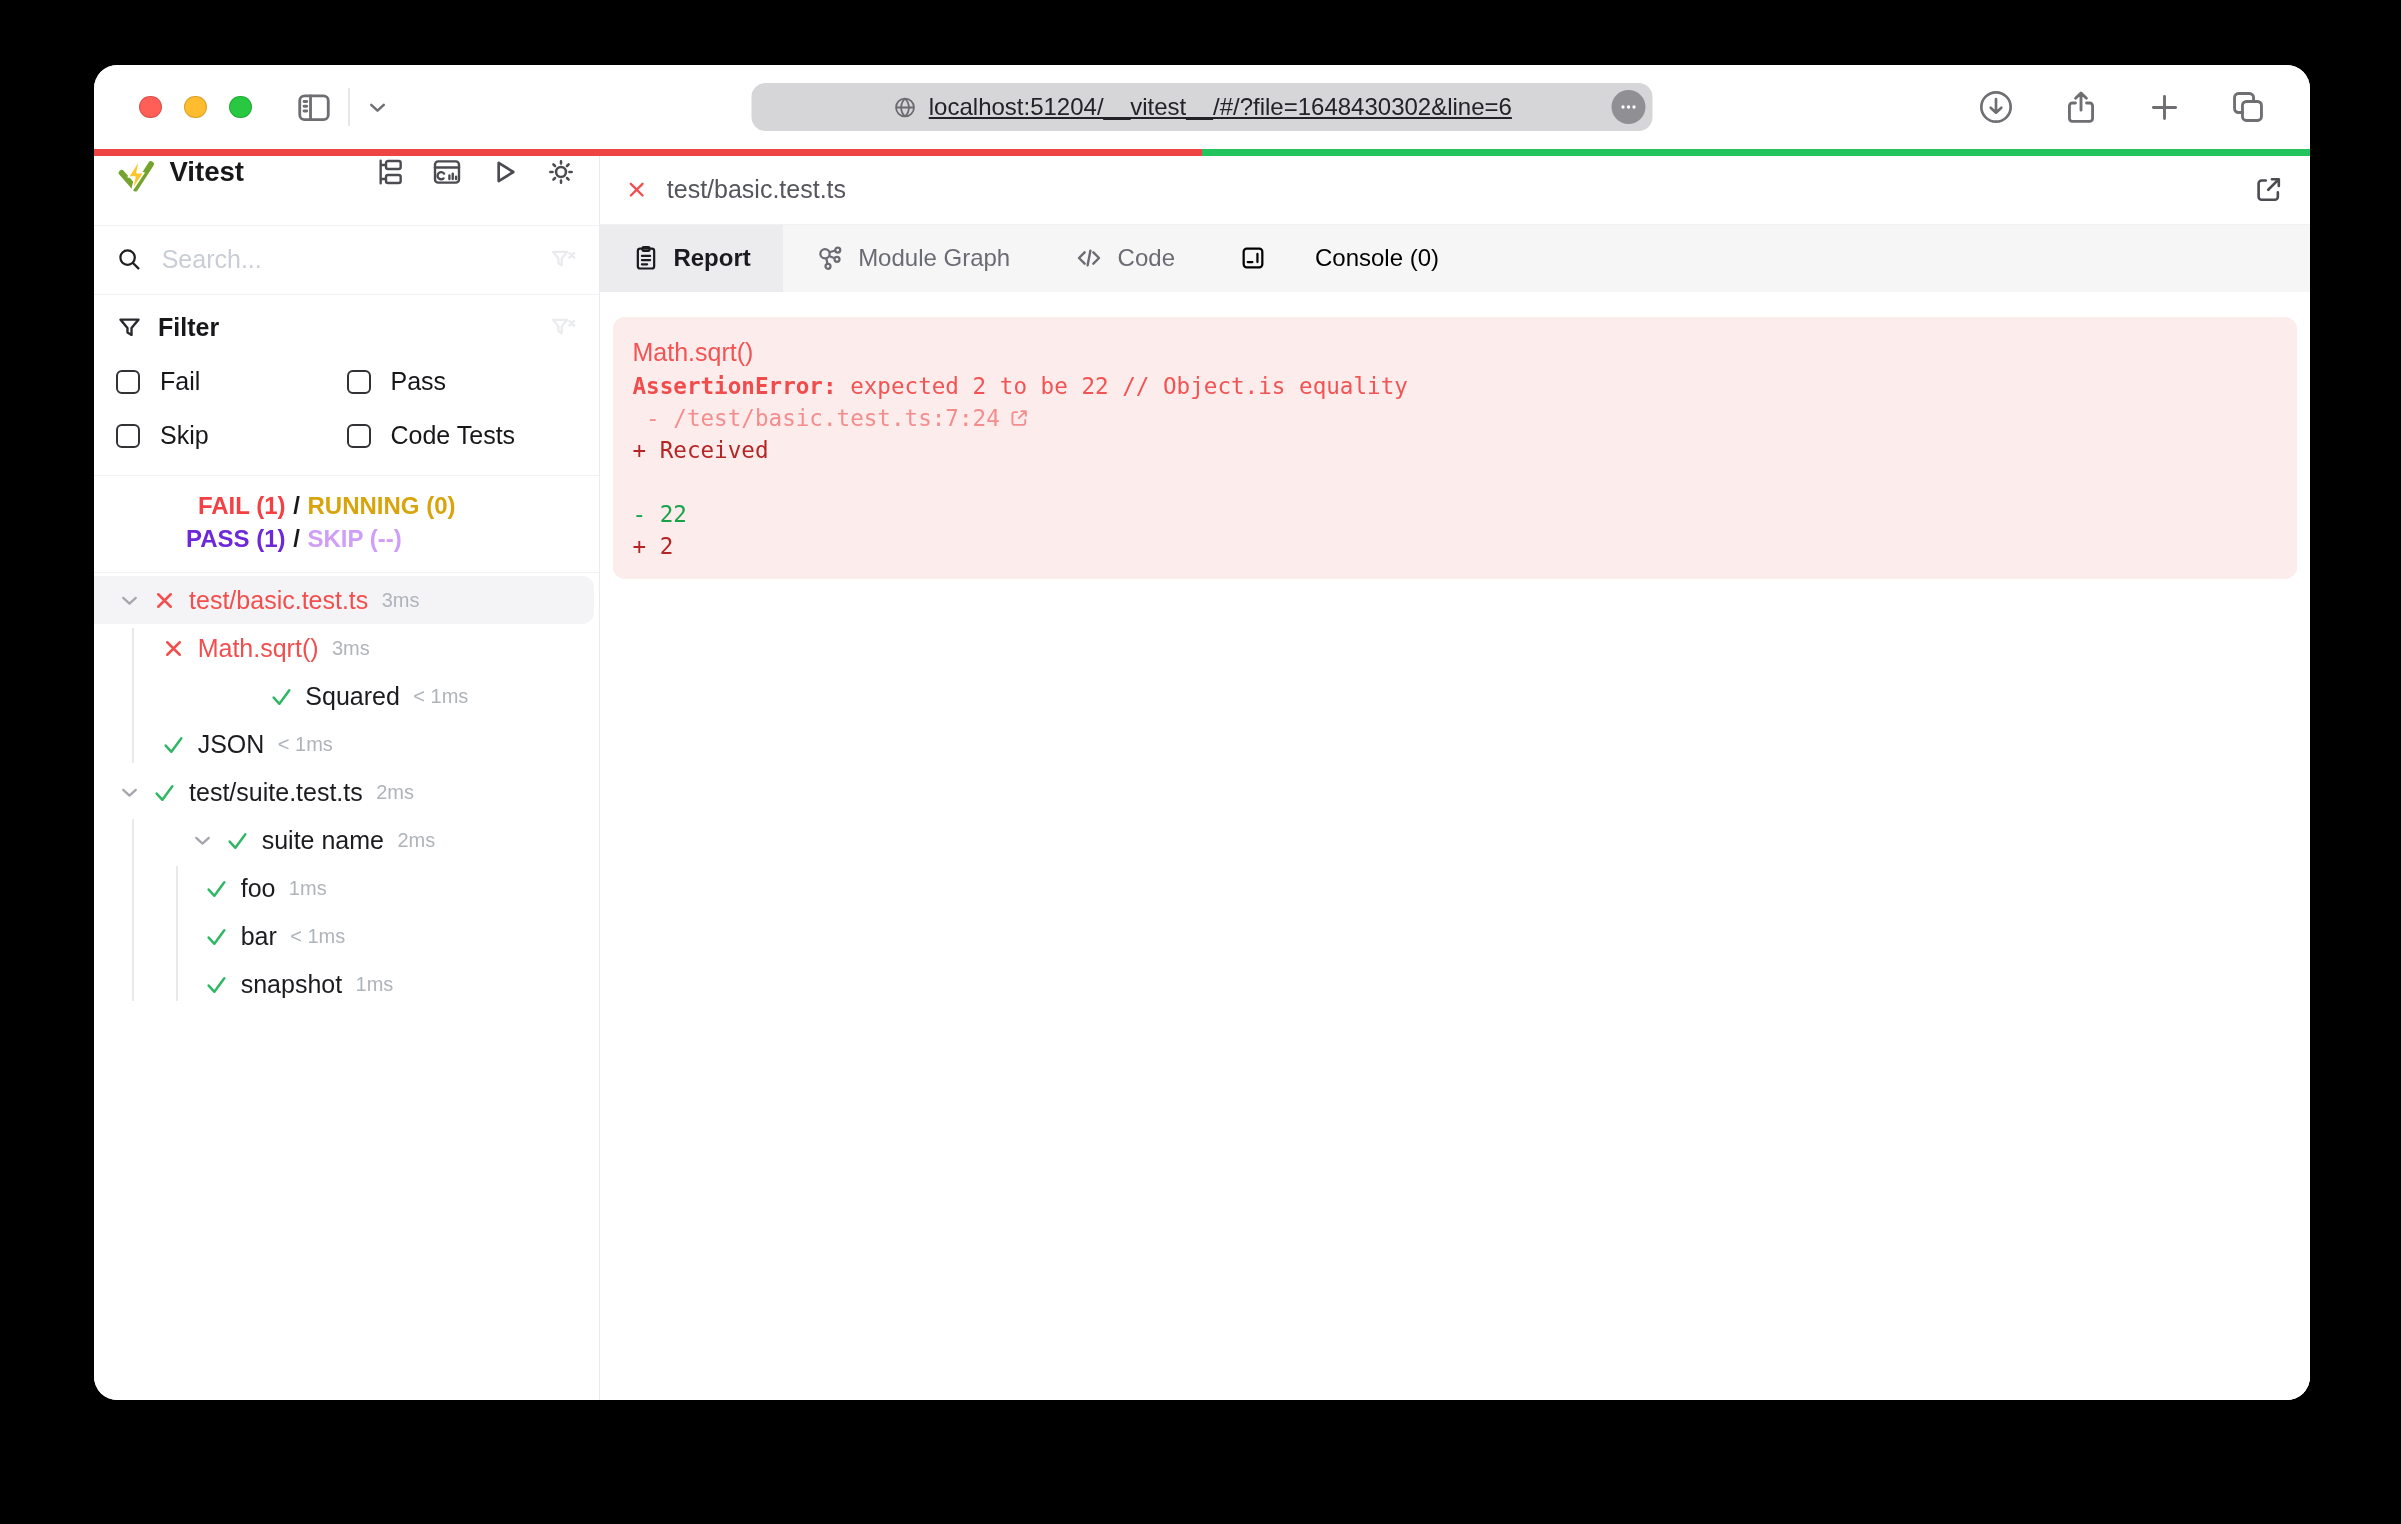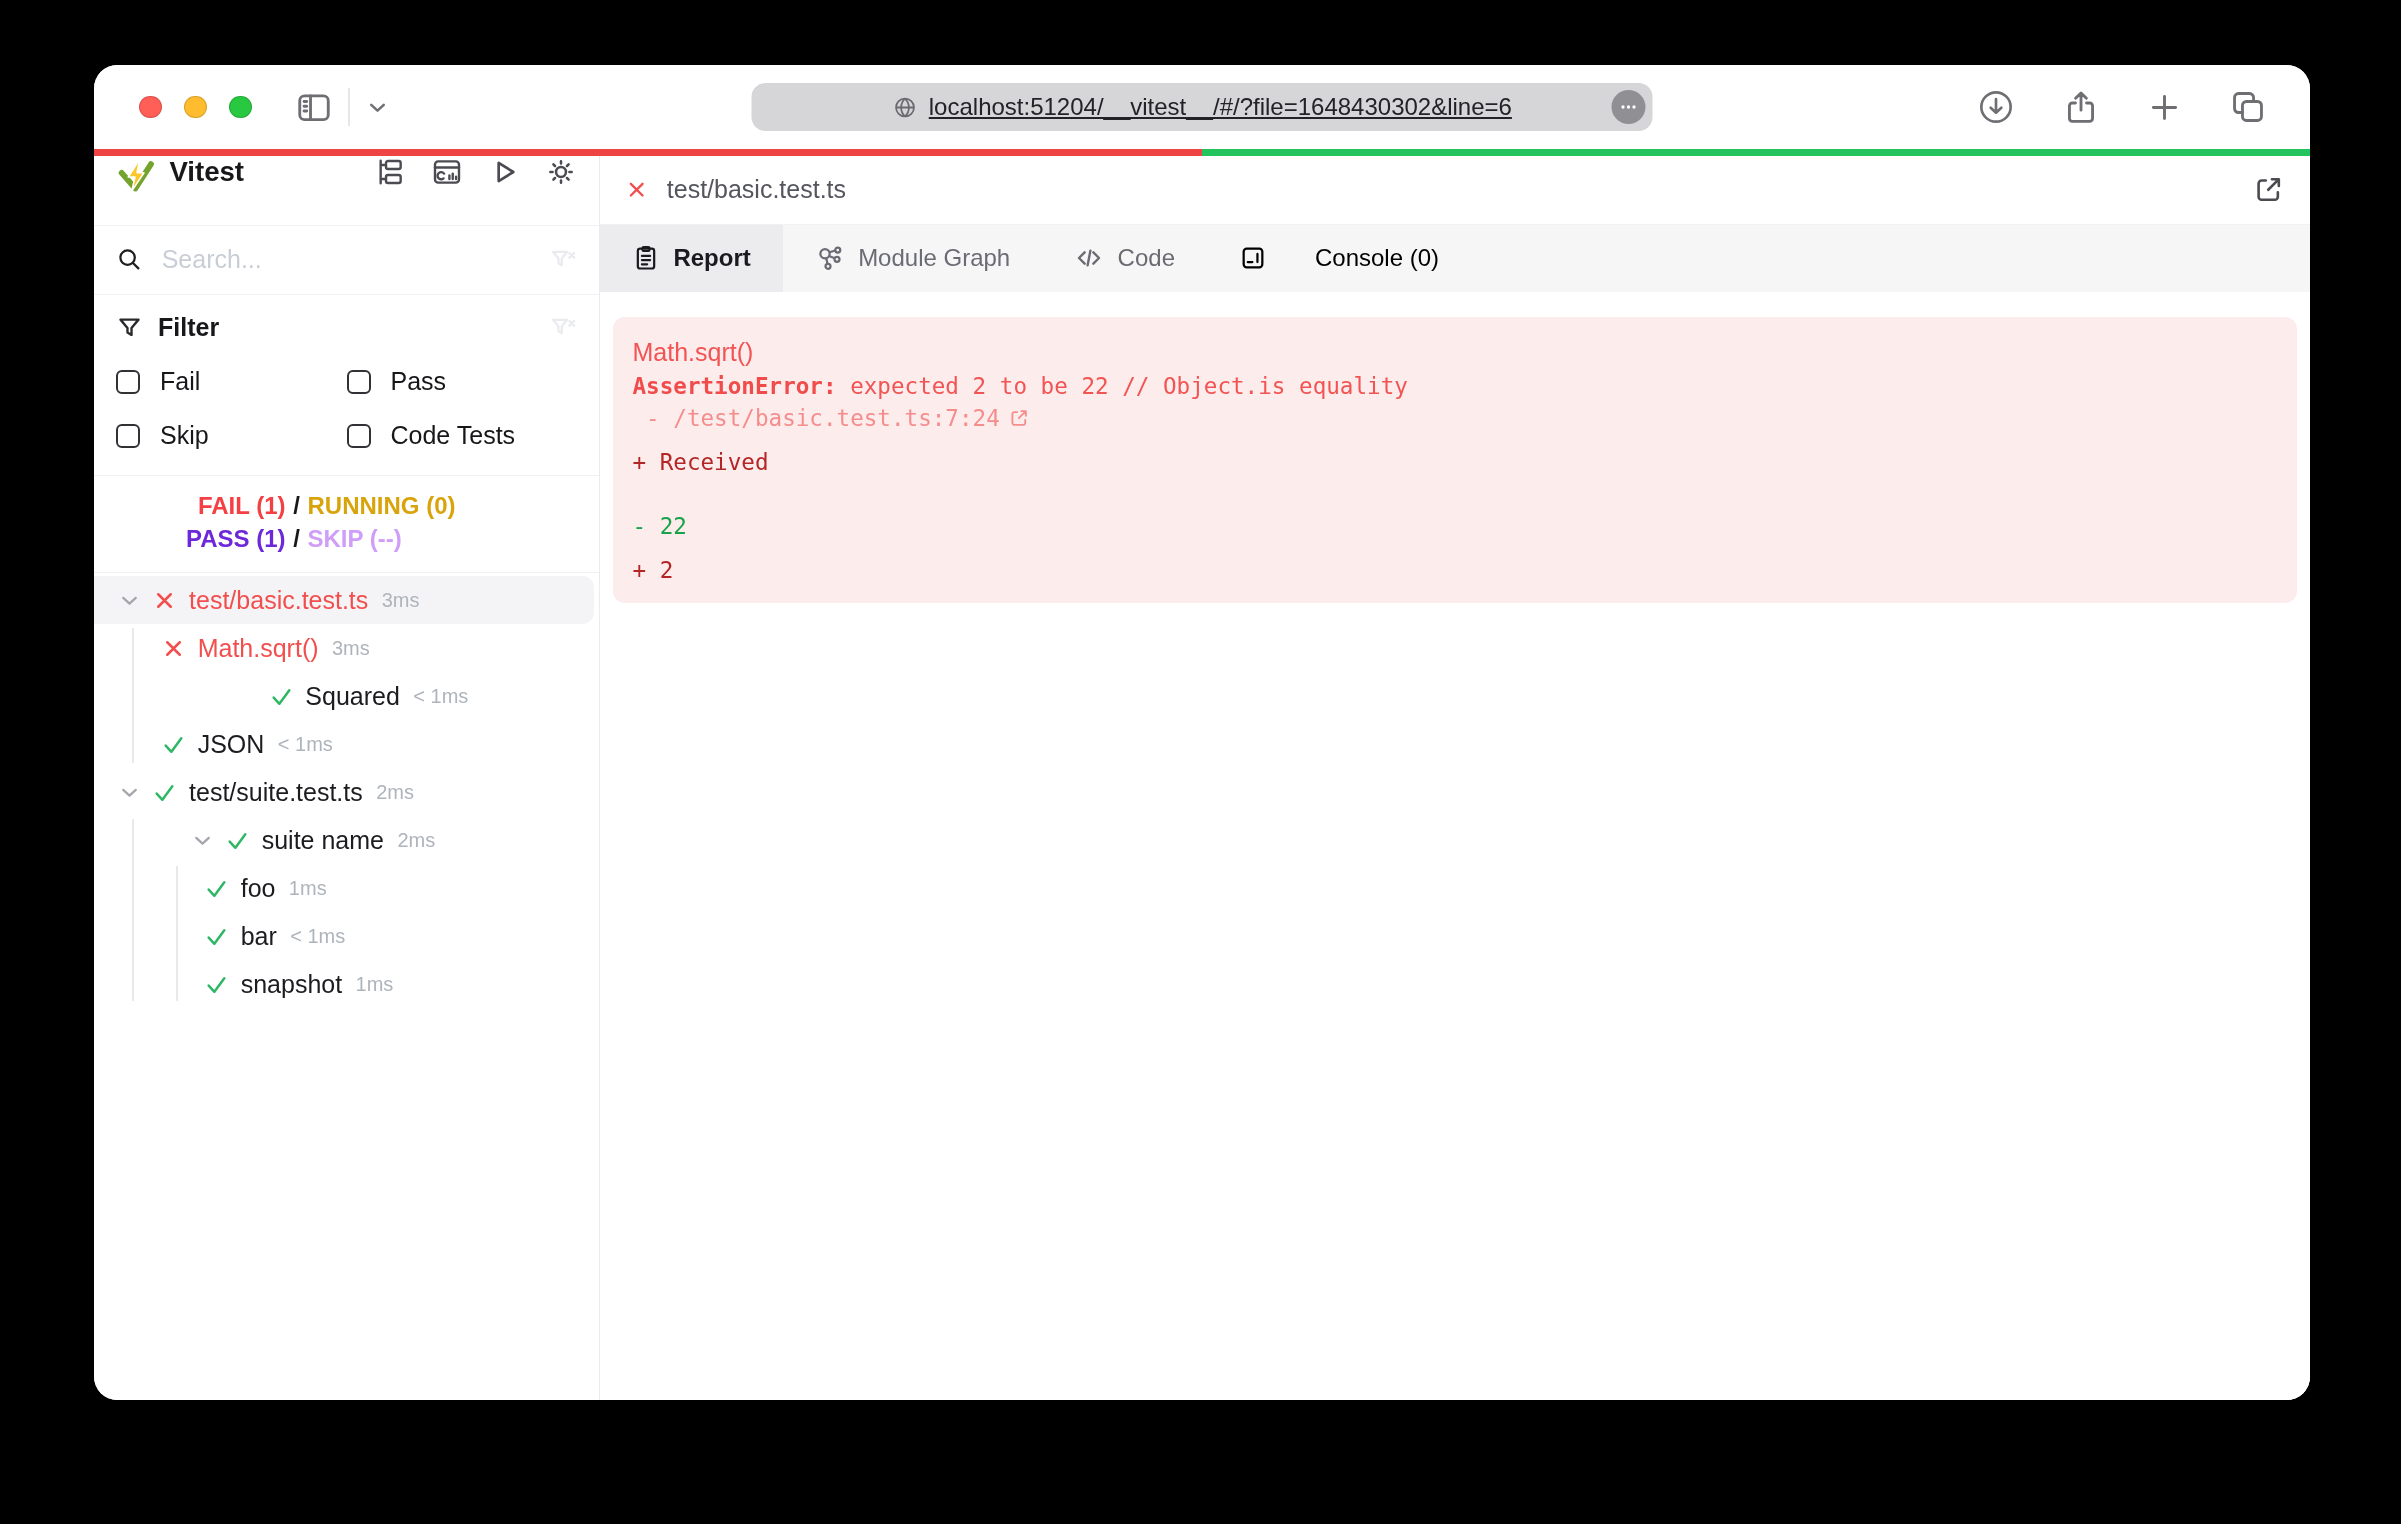--- a/index.html
+++ b/index.html
@@ -78,21 +78,21 @@
   .vtab.active{background:#ececee;color:#1b1b1f;font-weight:600;}
   .vtab.disabled{color:#000000;gap:48px;}
   .content{flex:1;background:#fff;padding:25px 13.4px 0 12.5px;overflow:hidden;}
   .error-card{background:#fdecec;border-radius:11.7px;padding:18.4px 20px 16.7px;font-family:"DejaVu Sans Mono",monospace;font-size:22.6px;line-height:32px;color:#f25353;}
   .mono-line{white-space:pre;min-height:32px;}
   .e-title{font-family:"Liberation Sans",sans-serif;font-weight:500;font-size:25px;line-height:35px;color:#f25353;white-space:pre;}
   .e-name{font-weight:700;color:#f14c4c;}
   .e-msg{color:#f25353;}
   .e-loc{color:#f58d8d;display:flex;align-items:center;gap:8.4px;}
   .d-expected{color:#18a24a;}
-  .d-received{color:#b42525;margin-top:12px;}
+  .d-received{color:#b42525;}
 </style>
 </head>
 <body>
 
 <div class="screen">
   <div class="window">
 
     <div class="browser-toolbar">
       <div class="traffic">
         <div class="dot" style="background:#ff5f57"></div>

